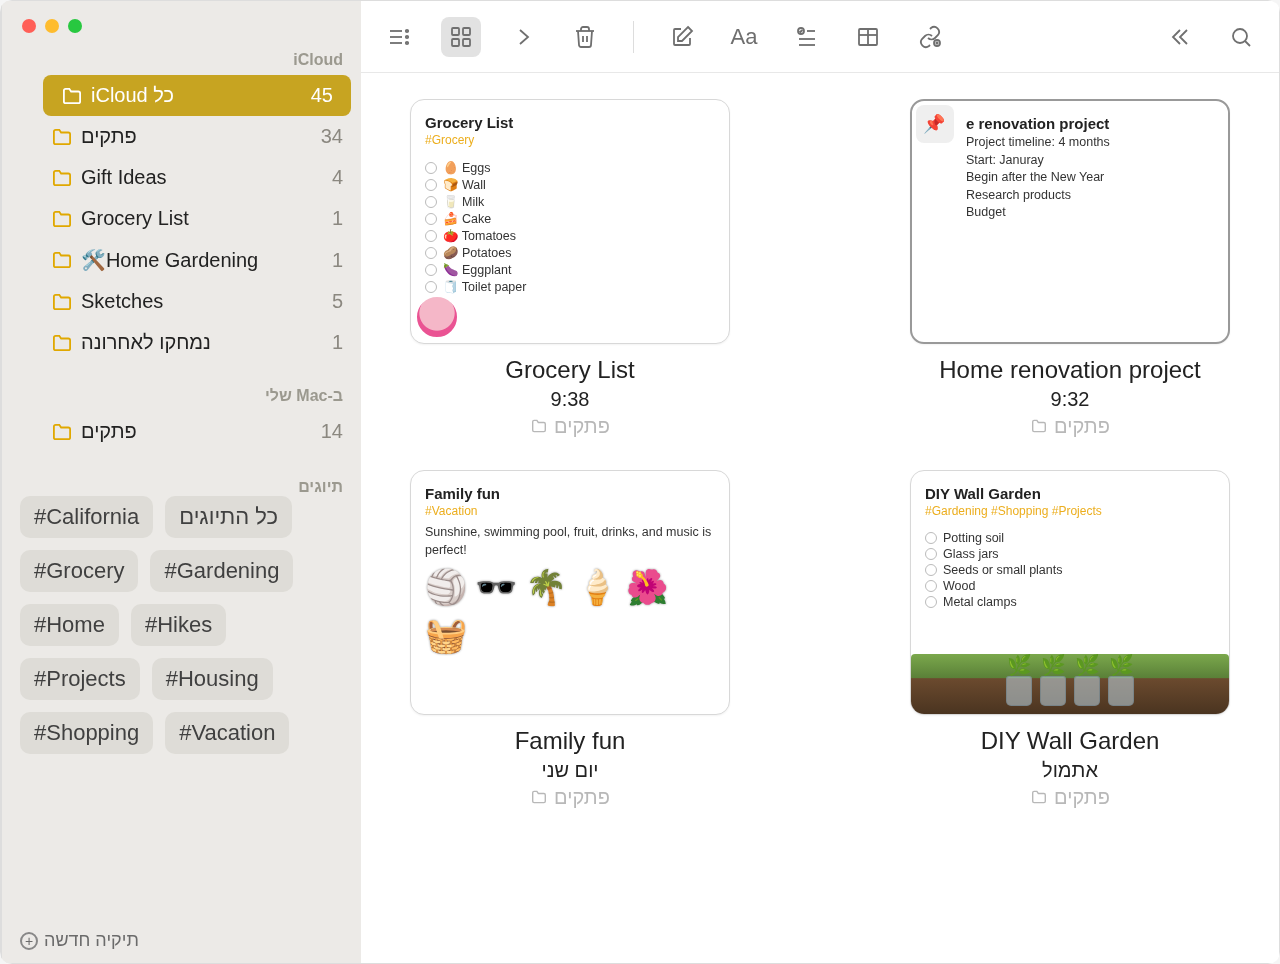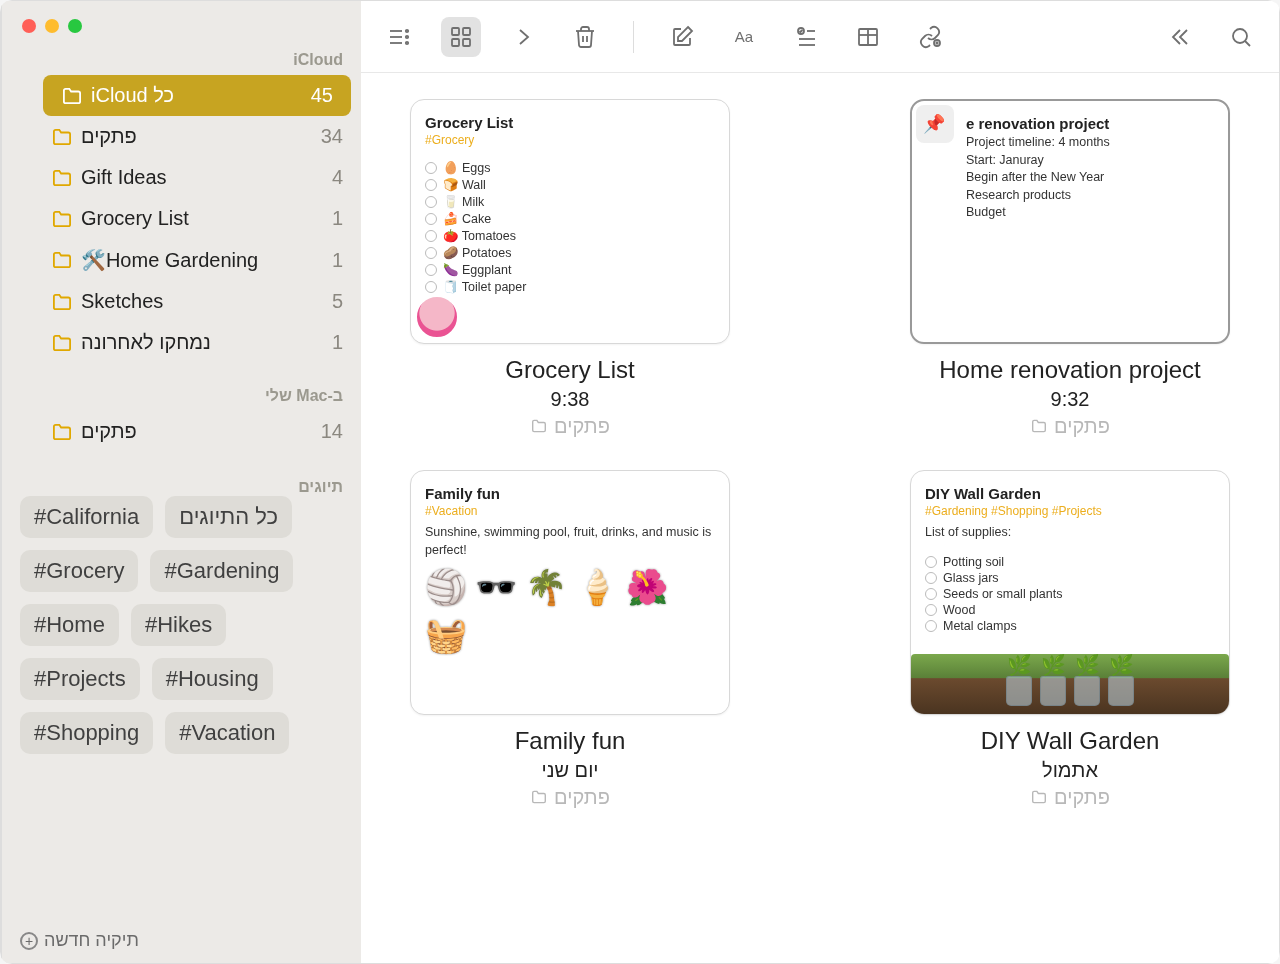--- a/index.html
+++ b/index.html
@@ -240,21 +240,21 @@
             <path d="M8 6V4a2 2 0 0 1 2-2h4a2 2 0 0 1 2 2v2"></path>
           </svg>
       </div>
       <div class="tb-sep"></div>
       <div class="tb-btn">
         <svg viewBox="0 0 24 24">
             <path d="M11 4H5a1 1 0 0 0-1 1v14a1 1 0 0 0 1 1h14a1 1 0 0 0 1-1v-6"></path>
             <path d="M18 2l4 4-10 10H8v-4L18 2z"></path>
           </svg>
       </div>
-      <div class="tb-btn" style="font-size:15px;font-weight:500;">Aa</div>
+      <div class="tb-btn" style="font-size:22px;font-weight:500;">Aa</div>
       <div class="tb-btn">
         <svg viewBox="0 0 24 24">
             <circle cx="7" cy="6" r="3"></circle>
             <path d="M5.5 6l1 1 2-2"></path>
             <line x1="13" y1="6" x2="21" y2="6"></line>
             <line x1="5" y1="14" x2="21" y2="14"></line>
             <line x1="5" y1="20" x2="21" y2="20"></line>
           </svg>
       </div>
       <div class="tb-btn">
@@ -374,21 +374,20 @@
               <span class="mini-folder"><svg viewBox="0 0 24 20">
                   <path d="M3 4a2 2 0 0 1 2-2h4l2 3h8a2 2 0 0 1 2 2v9a2 2 0 0 1-2 2H5a2 2 0 0 1-2-2V4z"></path>
                 </svg></span>
               <span>פתקים</span>
             </div>
           </div>
           <div class="note-card">
             <div class="thumb">
               <div class="thumb-title" style="">DIY Wall Garden</div>
               <div class="thumb-tags">#Gardening #Shopping #Projects</div>
-              <div class="body-text" style="margin-top:4px;">List of supplies:</div>
               <div class="check-list">
                 <div class="check-item">
                   <span class="check-circle"></span>
                   <span>Potting soil</span>
                 </div>
                 <div class="check-item">
                   <span class="check-circle"></span>
                   <span>Glass jars</span>
                 </div>
                 <div class="check-item">

